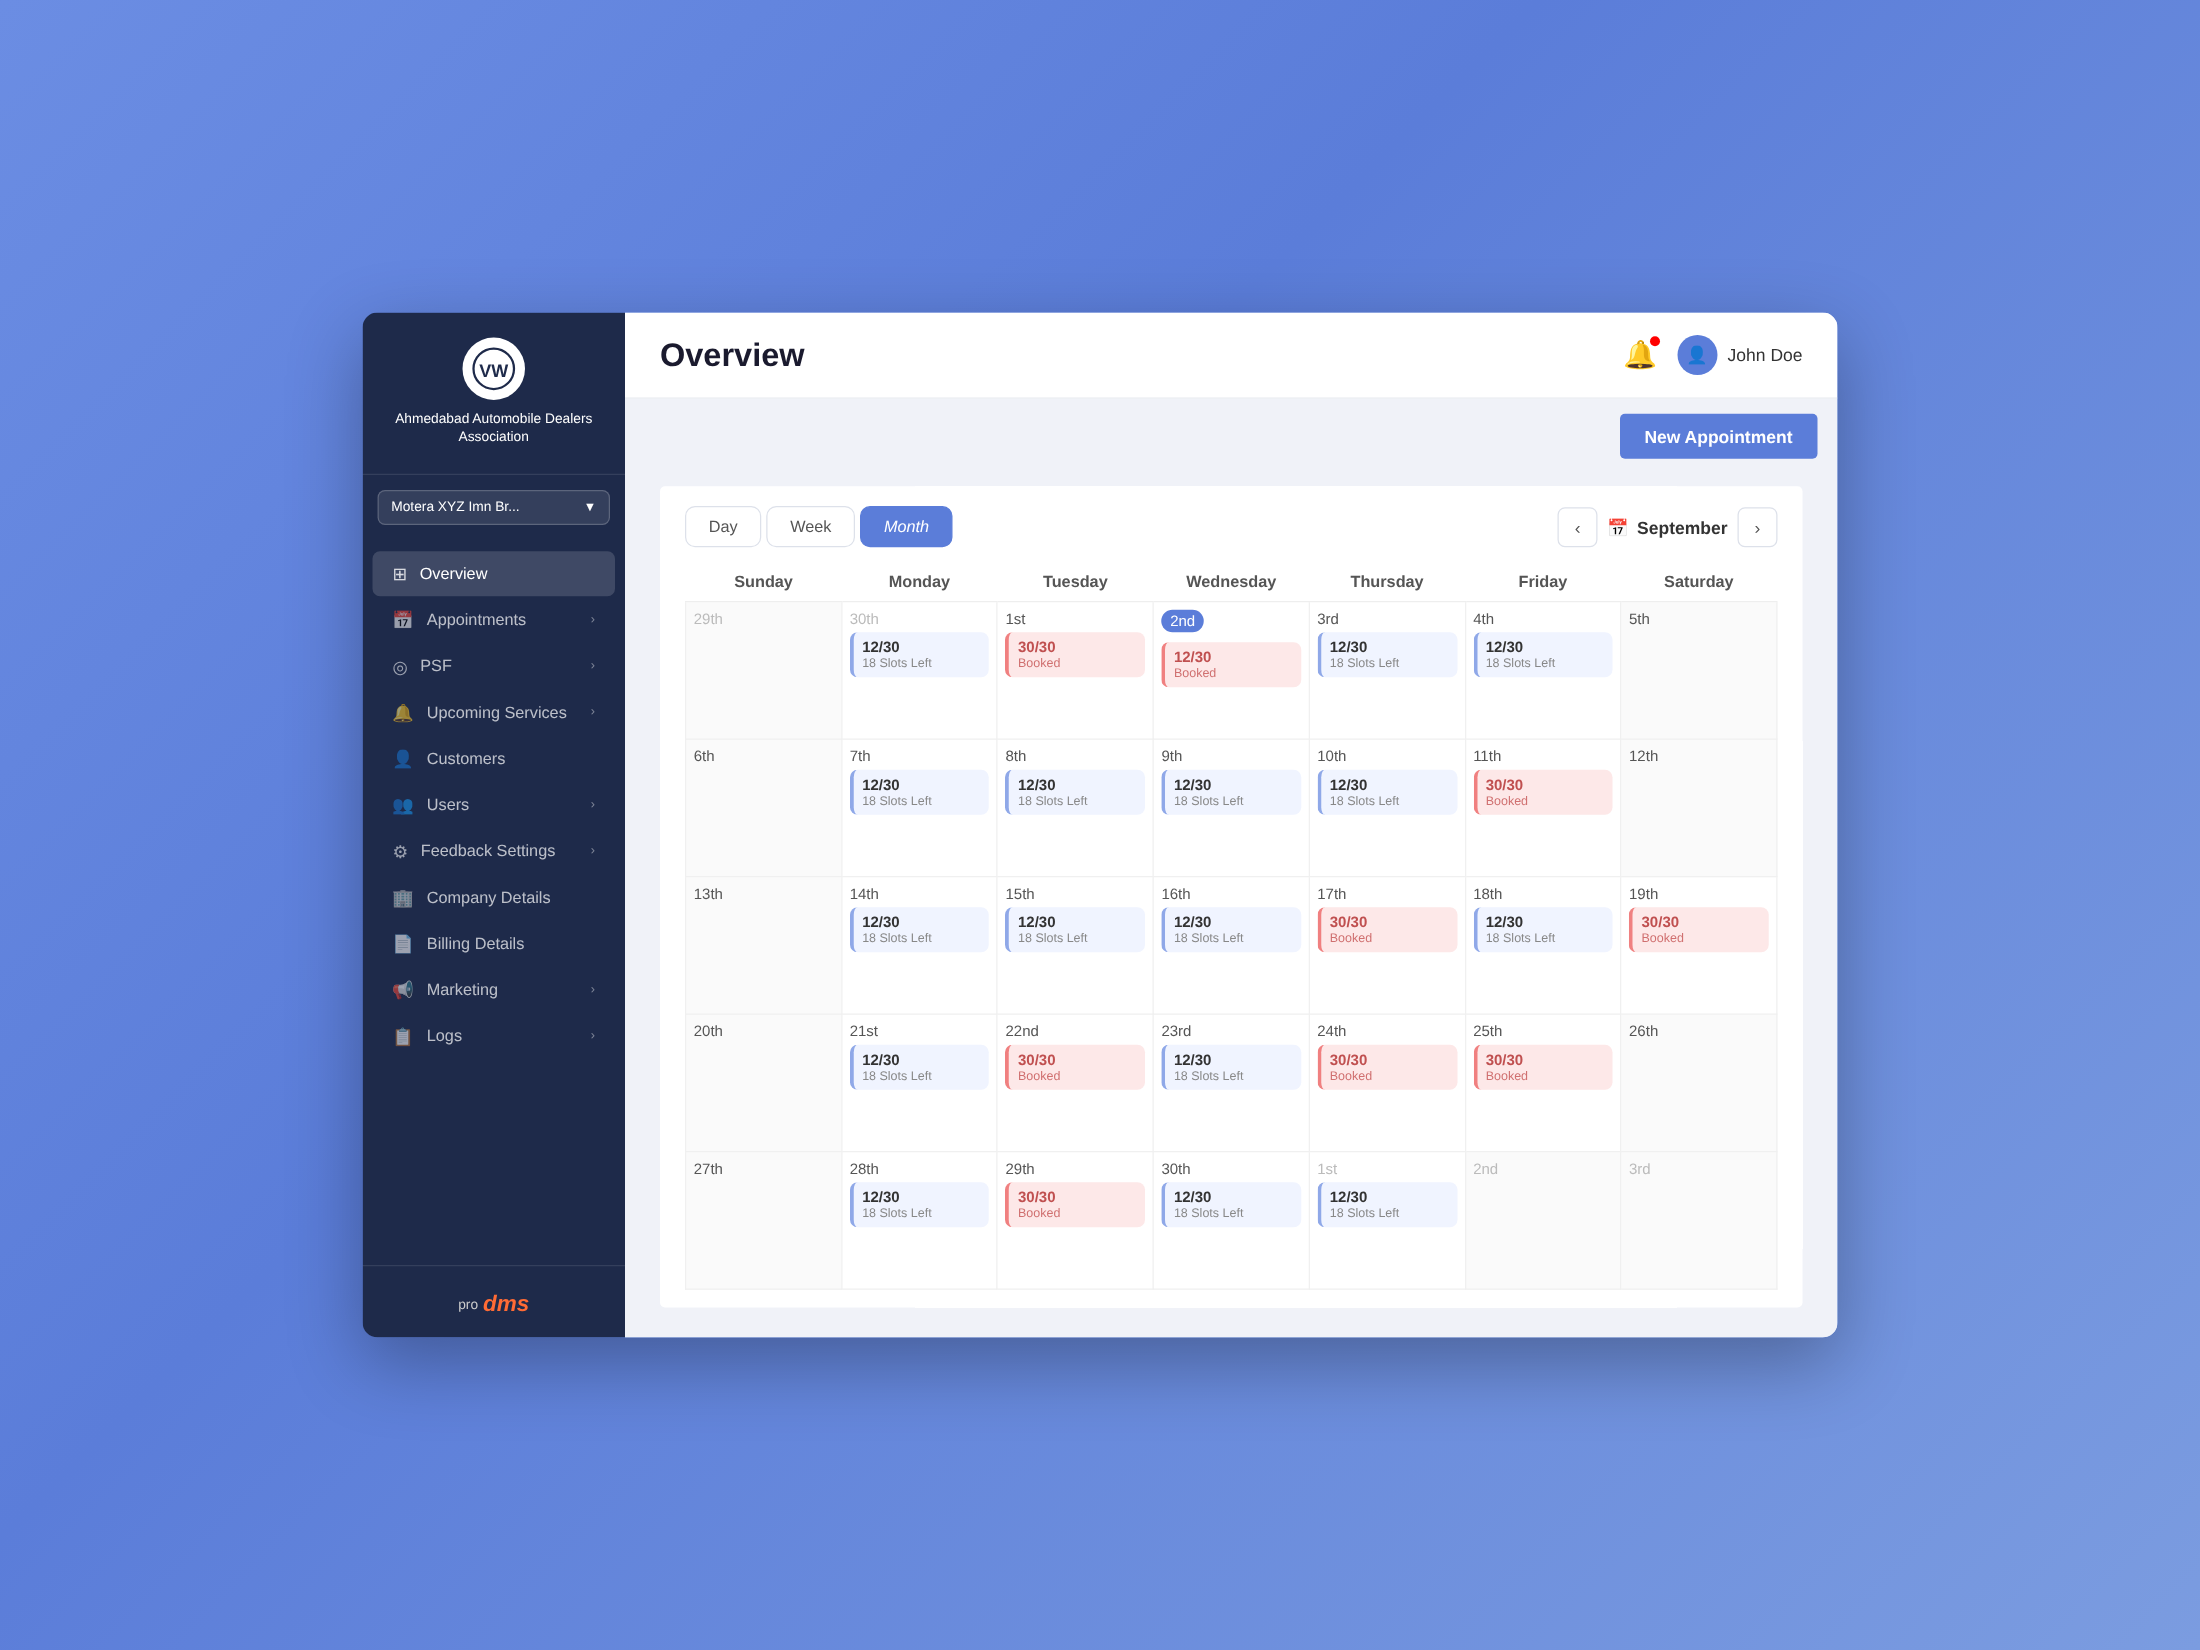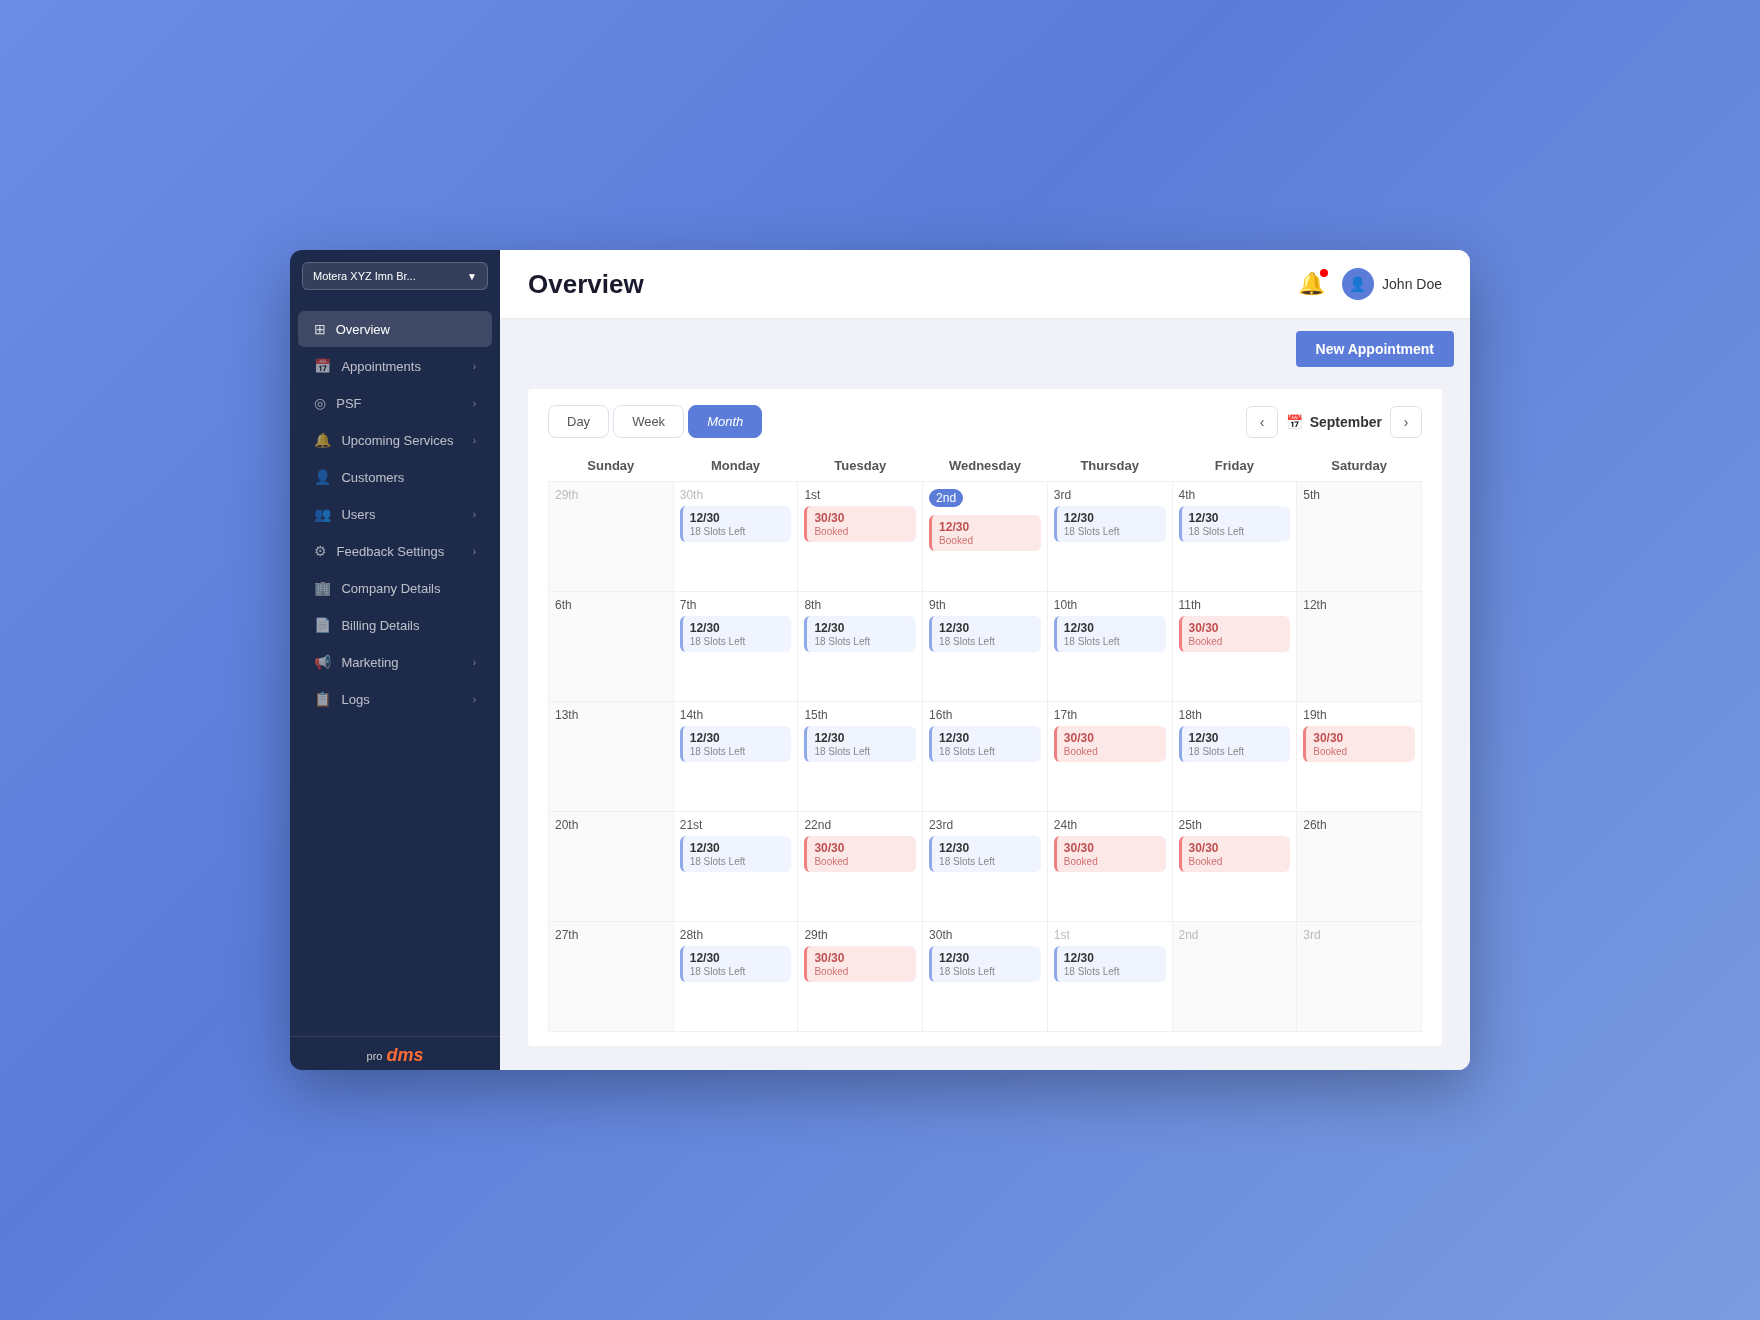--- a/index.html
+++ b/index.html
@@ -78,21 +78,21 @@
       font-size: 13px;
       cursor: pointer;
       transition: background 0.2s;
       border-radius: 6px;
       margin: 1px 8px;
     }
     .nav-item.active { background: rgba(255,255,255,0.15); color: white; }
     .nav-item-icon { margin-right: 10px; font-size: 14px; opacity: 0.8; }
     .nav-item-chevron { margin-left: auto; font-size: 10px; opacity: 0.6; }
     .sidebar-footer {
-      padding: 4px;
+      padding: 16px;
       border-top: 1px solid rgba(255,255,255,0.1);
     }
     .brand-logo {
       display: flex;
       align-items: center;
       justify-content: center;
       gap: 4px;
       margin-top: 4px;
     }
     .brand-pro {
@@ -318,20 +318,29 @@
       width: 36px;
       height: 36px;
     }
   </style>
 </head>
 <body>
 
 <div class="app-container">
 
   <div class="sidebar">
+    <div class="sidebar-logo">
+      <div class="sidebar-logo-icon">
+        <svg class="vw-svg" viewBox="0 0 40 40" fill="none" xmlns="http://www.w3.org/2000/svg">
+          <circle cx="20" cy="20" r="18" stroke="#1e2a4a" stroke-width="2" fill="white"></circle>
+          <text x="20" y="27" text-anchor="middle" font-size="16" font-weight="bold" fill="#1e2a4a" font-family="Arial">VW</text>
+        </svg>
+      </div>
+      <div class="sidebar-logo-text">Ahmedabad Automobile Dealers Association</div>
+    </div>
 
     <div class="sidebar-dropdown">
       <span style="font-size:11px;white-space:nowrap;overflow:hidden;text-overflow:ellipsis;max-width:140px;">Motera XYZ Imn Br...</span>
       <span style="font-size:10px;">▼</span>
     </div>
 
     <nav class="sidebar-nav">
     <div class="nav-item active">
     <span class="nav-item-icon">⊞</span>
     <span>Overview</span>

